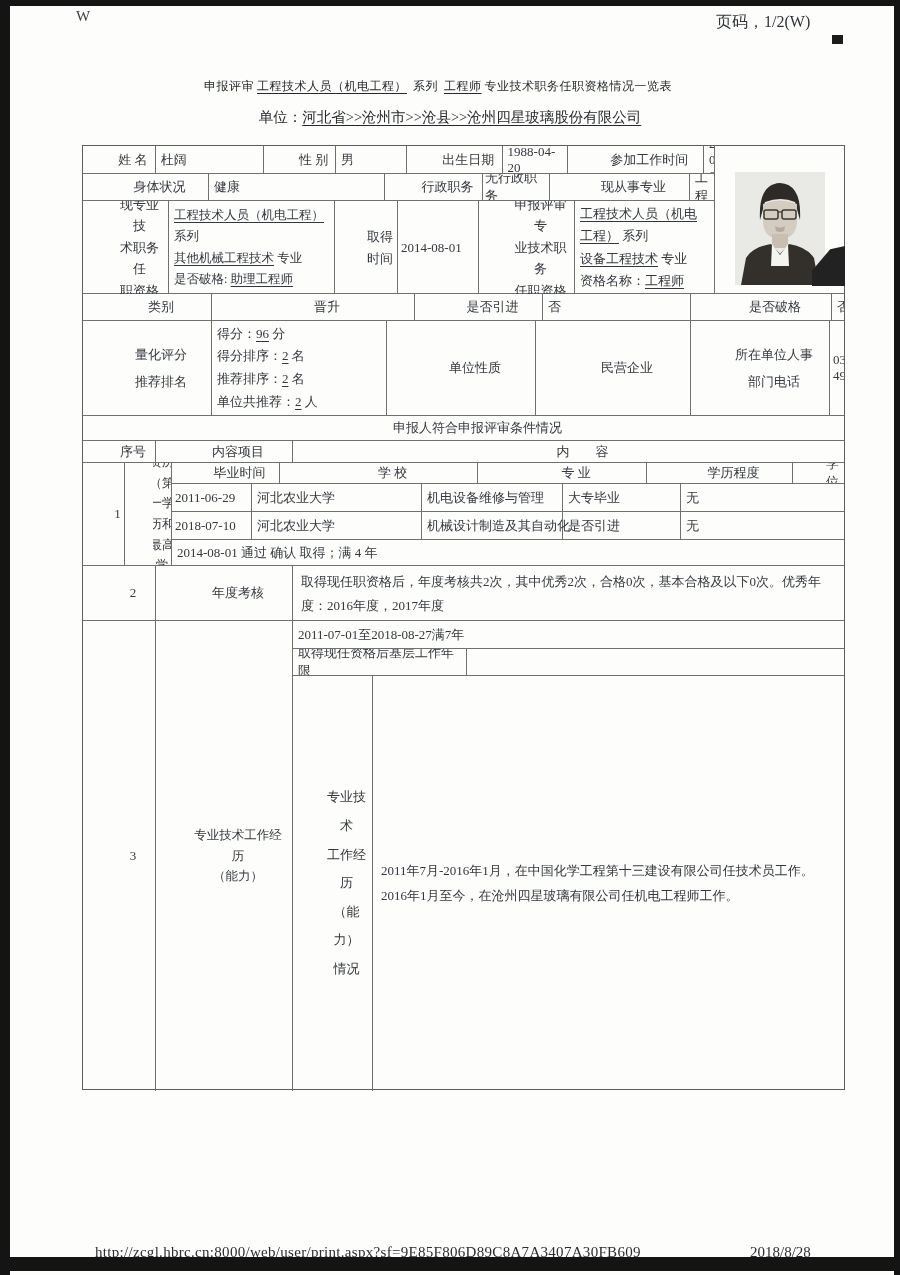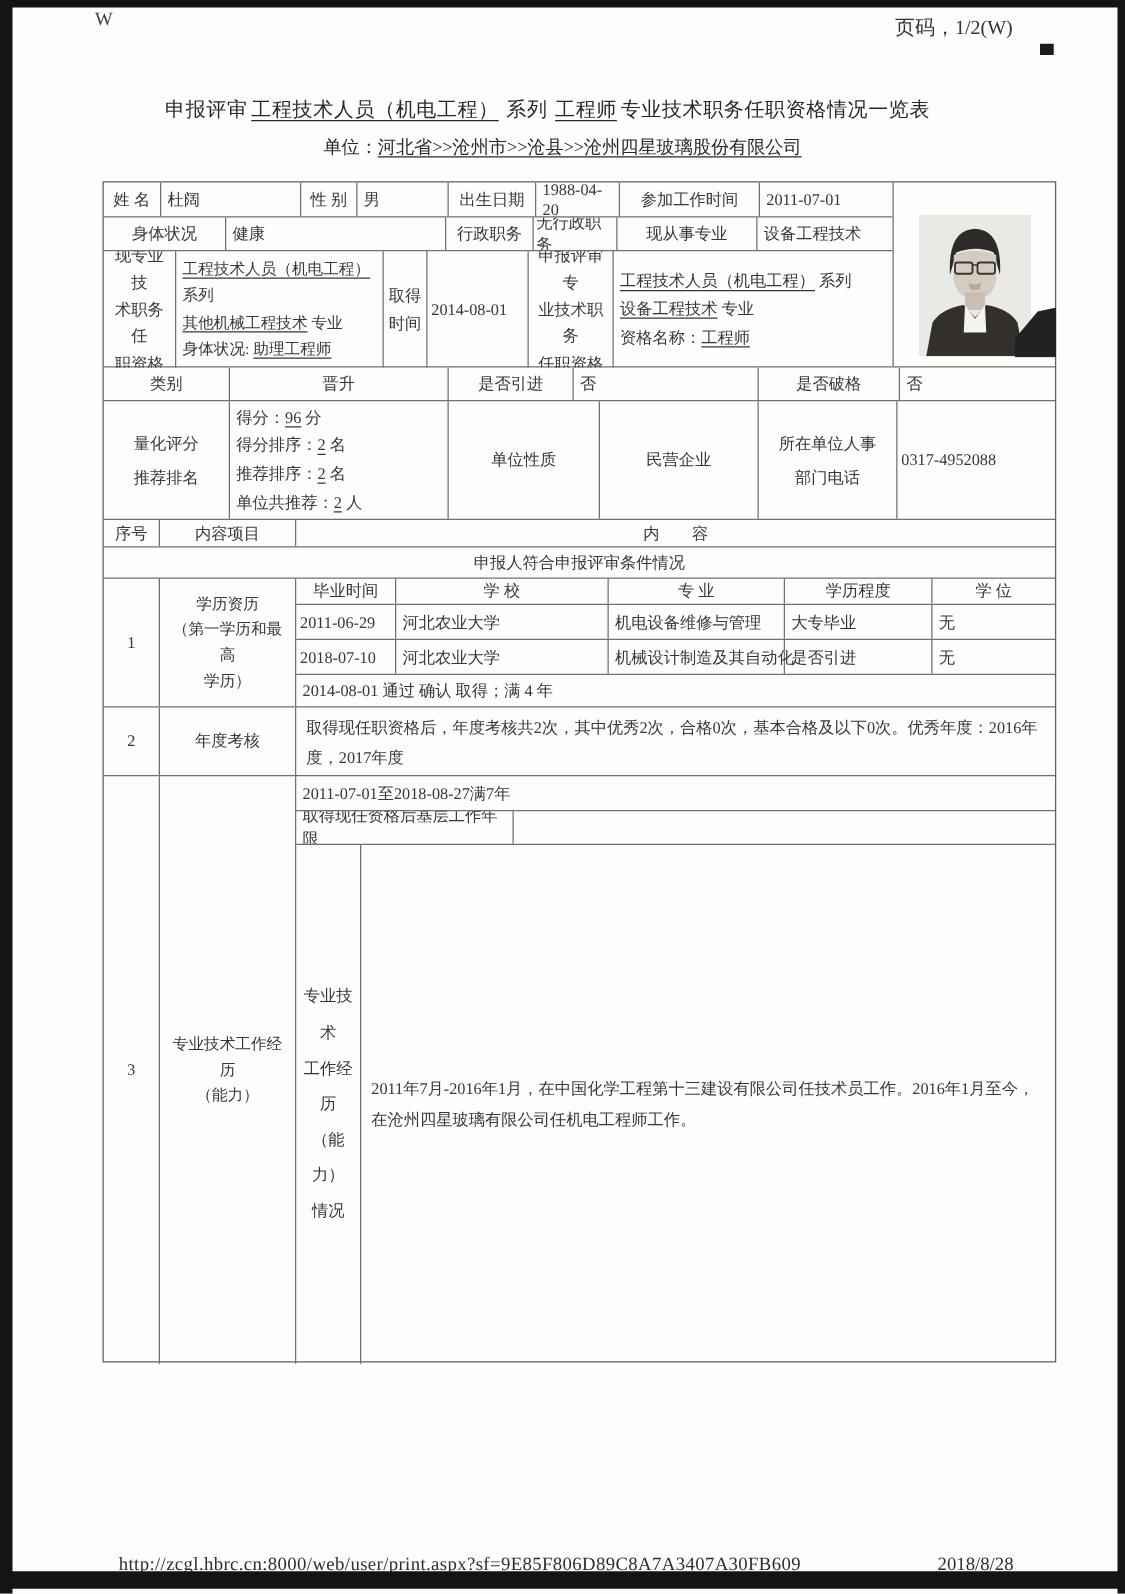--- a/index.html
+++ b/index.html
@@ -16,35 +16,35 @@
   .bar-top { left:0; top:0; width:900px; height:6px; }
   .bar-left { left:0; top:0; width:10px; height:1275px; }
   .bar-right { left:894px; top:0; width:6px; height:1275px; }
   .bar-bottom { left:0; top:1257px; width:900px; height:14px; }
 
   .corner-w { position:absolute; left:76px; top:8px; font-size:15px; color:#3c3f45; }
   .page-label { position:absolute; left:716px; top:12px; font-size:16px; color:#2f3238; }
   .ink-square { position:absolute; left:832px; top:35px; width:11px; height:9px; background:#1c1c1c; }
 
   .doc-title { position:absolute; left:0; top:78px; width:876px; text-align:center;
-    font-size:16px; color:#26282d; letter-spacing:0.5px; }
+    font-size:12px; color:#26282d; letter-spacing:0.5px; }
   .doc-unit { position:absolute; left:0; top:108px; width:900px; text-align:center;
     font-size:14.5px; color:#26282d; }
   .u { text-decoration:underline; text-underline-offset:3px; }
   .sp { padding:0 3px; }
 
   
   .tbl { position:absolute; left:82px; top:145px; width:763px; height:945px;
     border:1px solid #5e5e5e; font-size:13px; background:rgba(255,255,255,0.3); }
   .row { display:flex; border-bottom:1px solid #707070; width:100%; }
   .row.nb { border-bottom:none; }
   .cell { border-right:1px solid #707070; overflow:hidden;
     display:flex; align-items:center; padding:1px 5px; }
   .cell.last { border-right:none; }
-  .ctr { justify-content:center; text-align:center; }
+  .ctr { justify-content:center; text-align:center;margin-left:28px; }
   .ml { white-space:pre-line; line-height:1.65; }
   .stack { display:flex; flex-direction:column; }
   .stack > .row { flex:0 0 auto; }
   .lines { display:flex; flex-direction:column; justify-content:center; line-height:1.7; }
   .topalign { align-items:flex-start; padding-top:5px; }
   .nowrap { white-space:nowrap; overflow:visible; }
   .para { line-height:1.85; display:block; }
 
   
   .photo-cell { flex:1; display:flex; justify-content:center; align-items:flex-start;
@@ -98,21 +98,21 @@
 
       <div class="row nb" style="height:93px">
         <div class="cell ctr ml" style="width:58px">现专业技
 术职务任
 职资格</div>
         <div class="cell" style="width:166px; font-size:12.5px;">
           <div class="lines">
             <span><span class="u">工程技术人员（机电工程）</span></span>
             <span>系列</span>
             <span><span class="u">其他机械工程技术</span> <span>专业</span></span>
-            <span><span>身体状况:</span> <span class="u">助理工程师</span></span>
+            <span><span>是否破格:</span> <span class="u">助理工程师</span></span>
           </div>
         </div>
         <div class="cell ctr ml" style="width:35px; padding:1px 2px">取得
 时间</div>
         <div class="cell" style="width:81px; padding:1px 3px">2014-08-01</div>
         <div class="cell ctr ml" style="width:68px; padding:1px 3px">申报评审专
 业技术职务
 任职资格</div>
         <div class="cell last" style="flex:1">
           <div class="lines">
@@ -160,28 +160,28 @@
         <span><span>单位共推荐：</span><span class="u">2</span><span> 人</span></span>
       </div>
     </div>
     <div class="cell ctr" style="width:121px">单位性质</div>
     <div class="cell ctr" style="width:127px">民营企业</div>
     <div class="cell ctr ml" style="width:111px; line-height:2.1">所在单位人事
 部门电话</div>
     <div class="cell last" style="flex:1; padding:1px 3px">0317-4952088</div>
   </div>
 
+  <div class="row" style="height:25px">
+    <div class="cell ctr last" style="flex:1">申报人符合申报评审条件情况</div>
+  </div>
+
   <div class="row" style="height:22px">
     <div class="cell ctr" style="width:45px; padding:1px 2px">序号</div>
     <div class="cell ctr" style="width:109px">内容项目</div>
     <div class="cell ctr last" style="flex:1">内　　容</div>
-  </div>
-
-  <div class="row" style="height:25px">
-    <div class="cell ctr last" style="flex:1">申报人符合申报评审条件情况</div>
   </div>
 
   <div class="row" style="height:103px">
     <div class="cell ctr" style="width:45px">1</div>
     <div class="cell ctr ml" style="width:109px; font-size:12.5px">学历资历
 （第一学历和最高
 学历）</div>
     <div class="stack last" style="flex:1">
       <div class="row" style="height:21px">
         <div class="cell ctr" style="width:80px; padding:0 2px">毕业时间</div>

